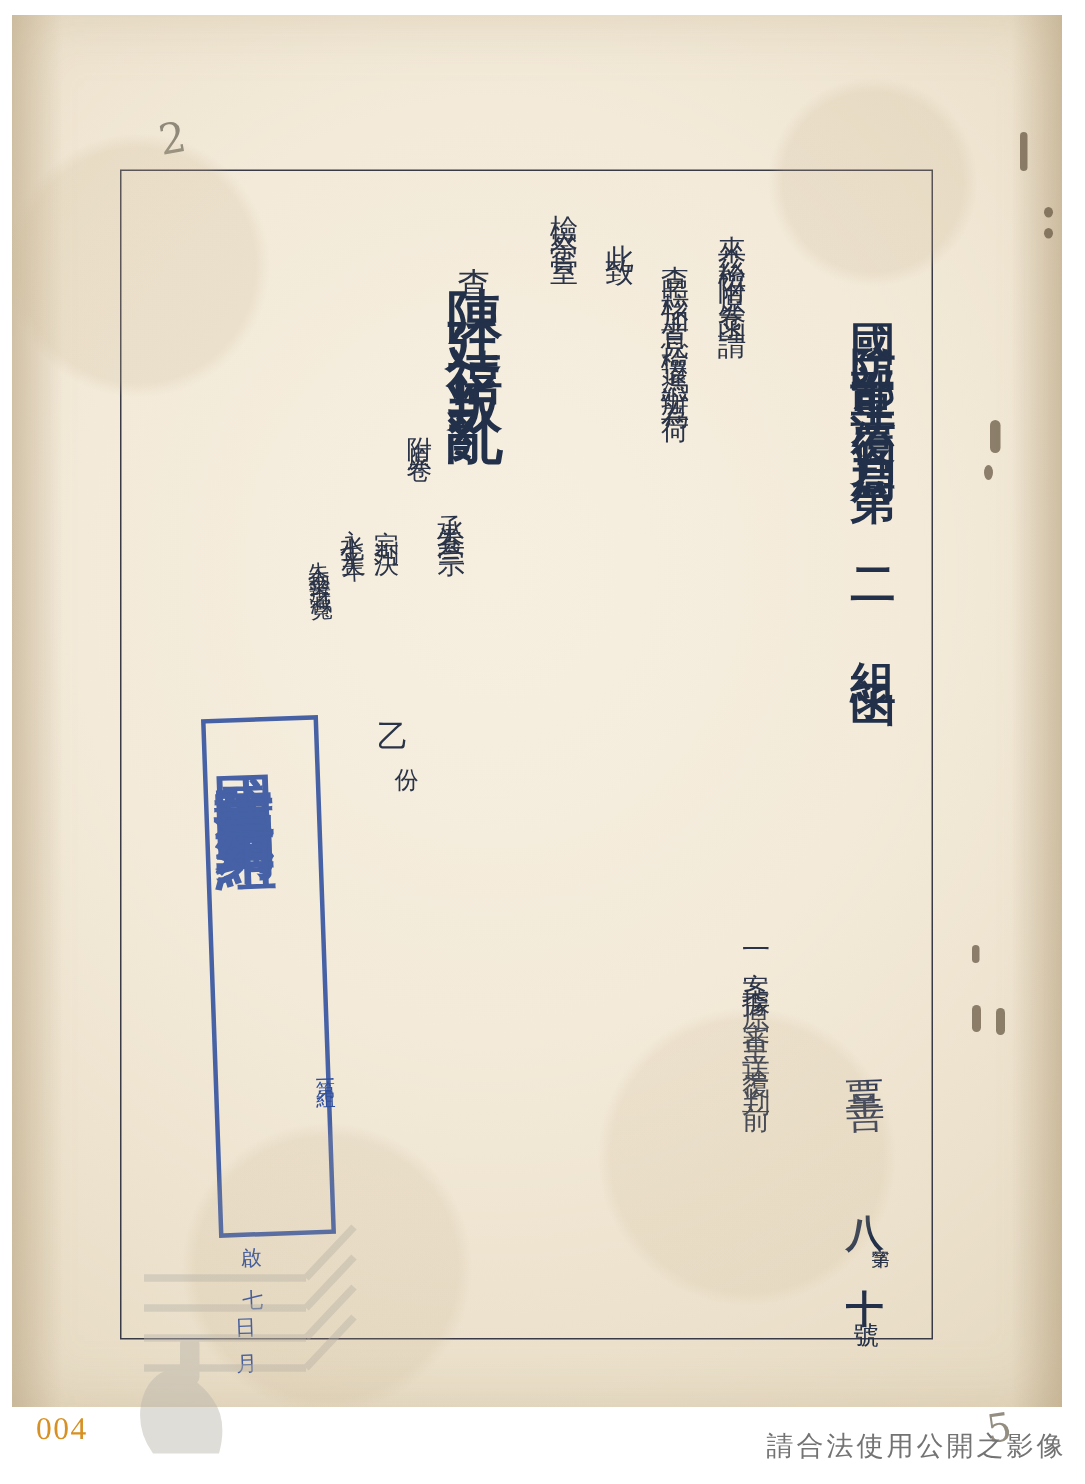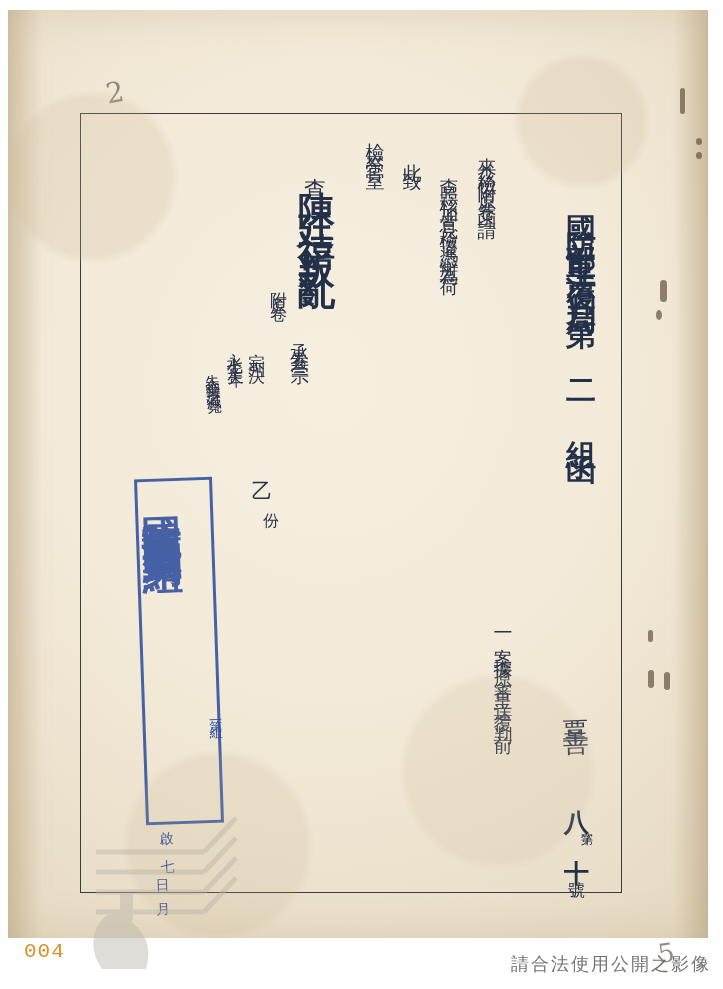--- a/index.html
+++ b/index.html
@@ -305,21 +305,21 @@
     pointer-events: none;
   }
 
   
   #page-number {
     position: absolute;
     left: 24px;
     top: 940px;
     font-size: 21px;
     color: #d79022;
-    font-family: Liberation Mono, monospace;
+    font-family: Liberation Serif, serif;
     letter-spacing: 1px;
   }
   #footer-note {
     position: absolute;
     right: 12px;
     top: 952px;
     font-size: 18px;
     color: #737373;
     font-family: Liberation Sans, sans-serif;
     letter-spacing: 2px;

